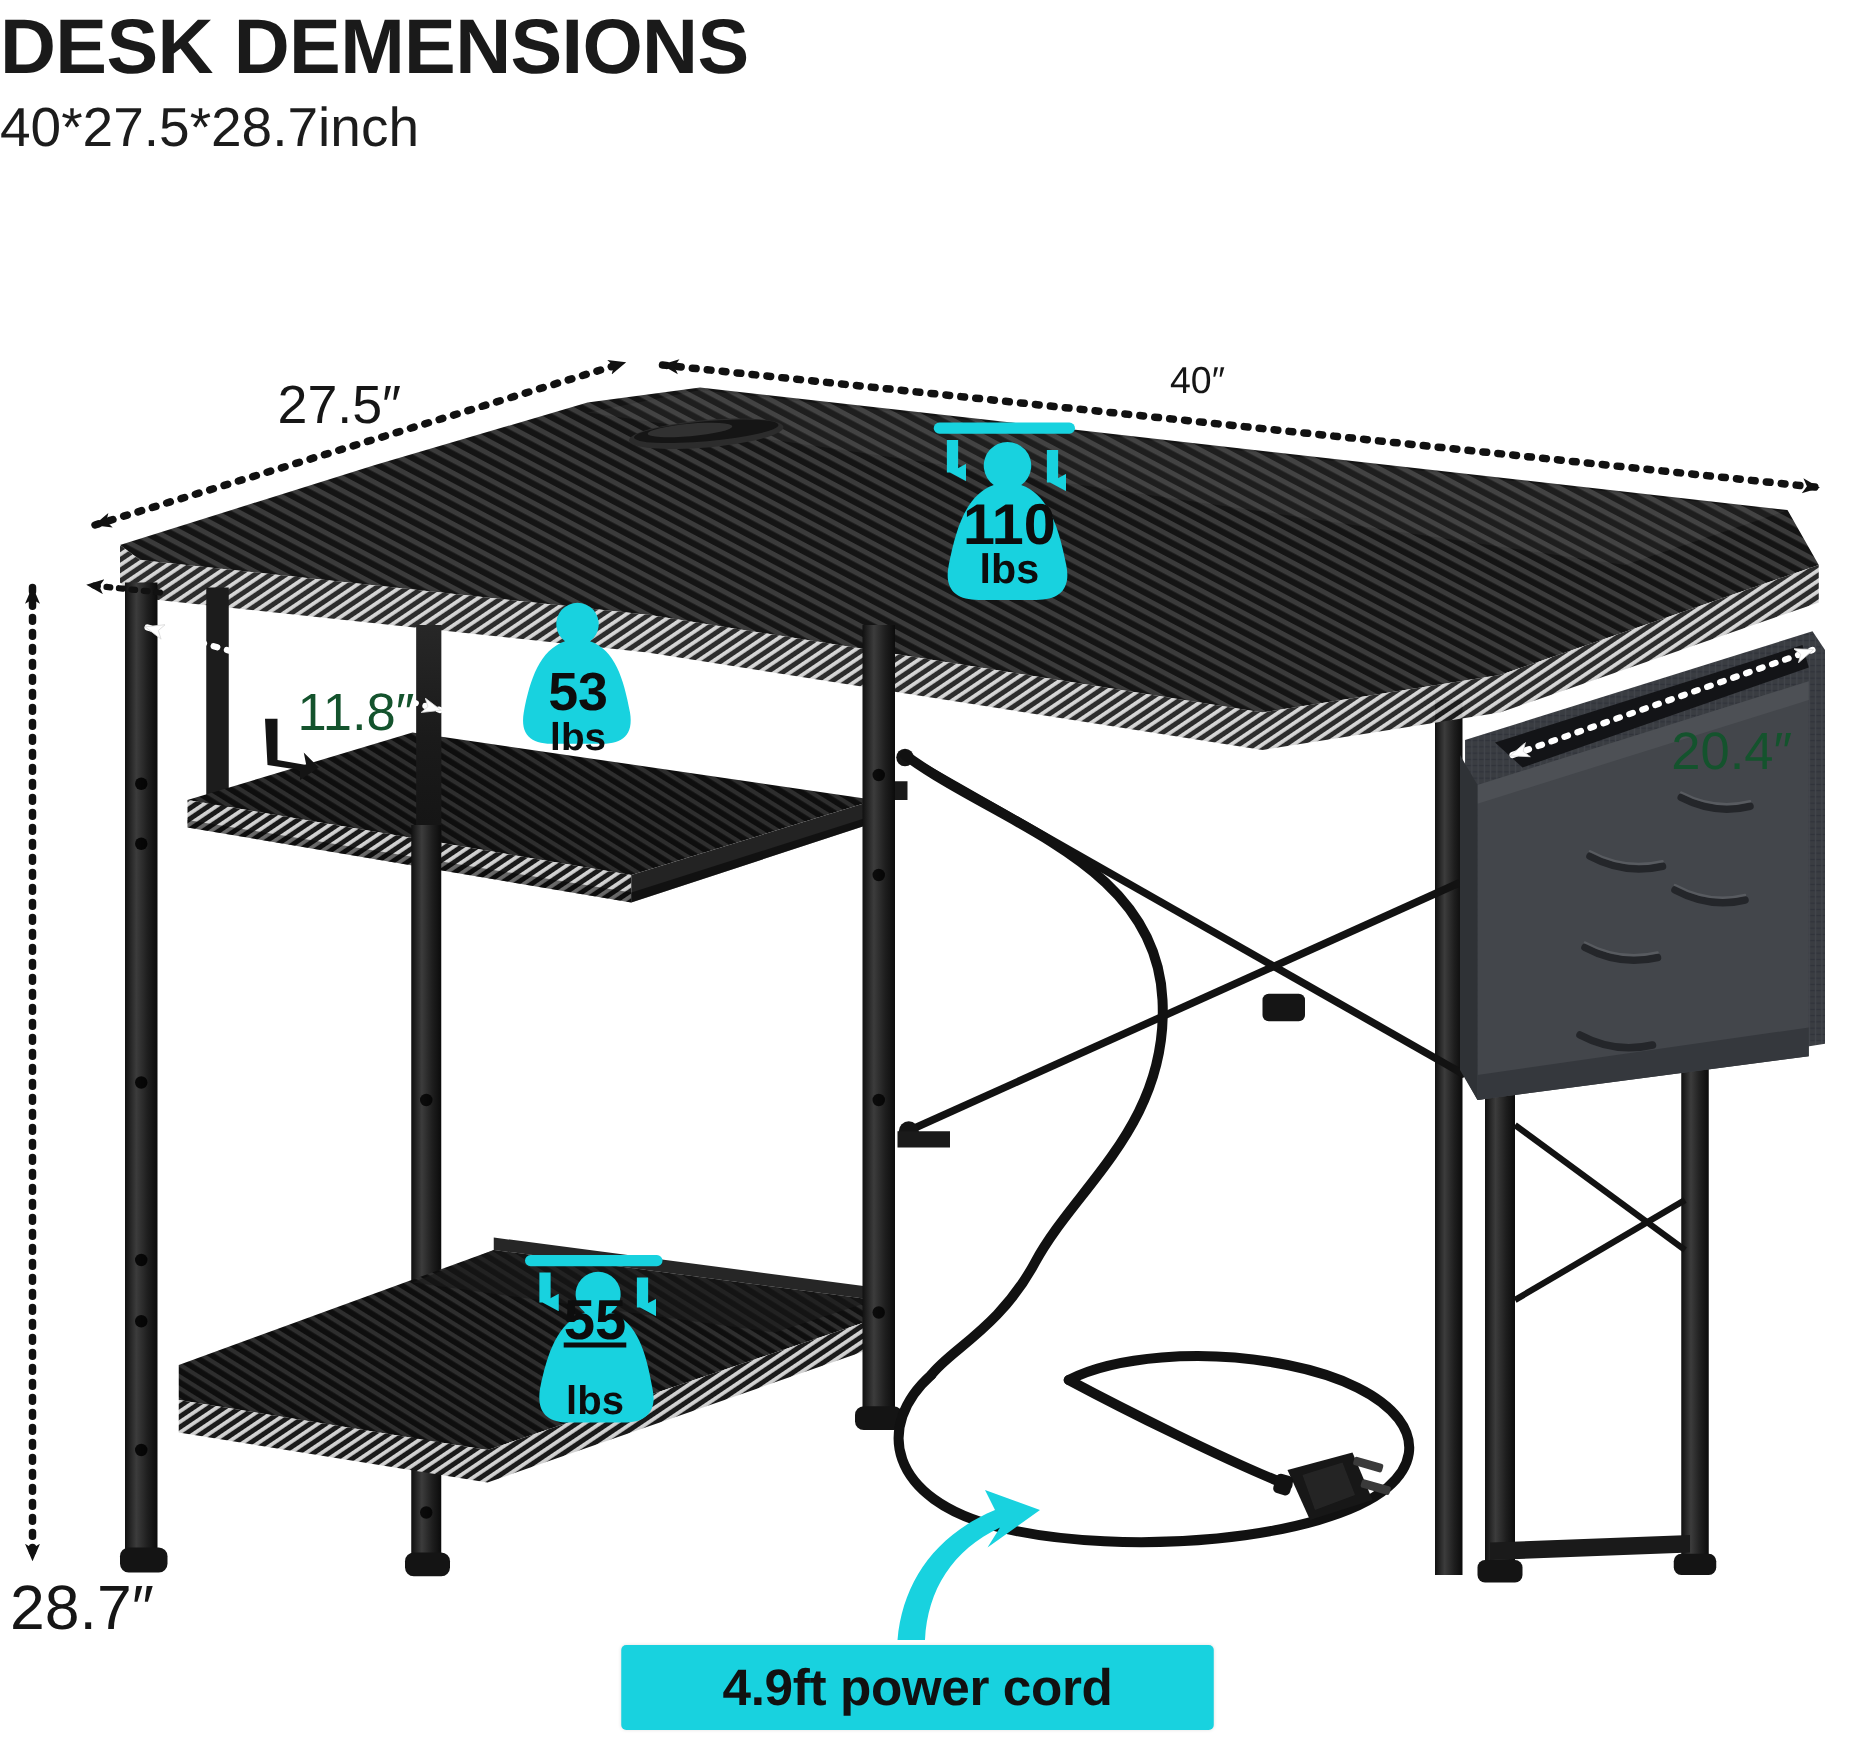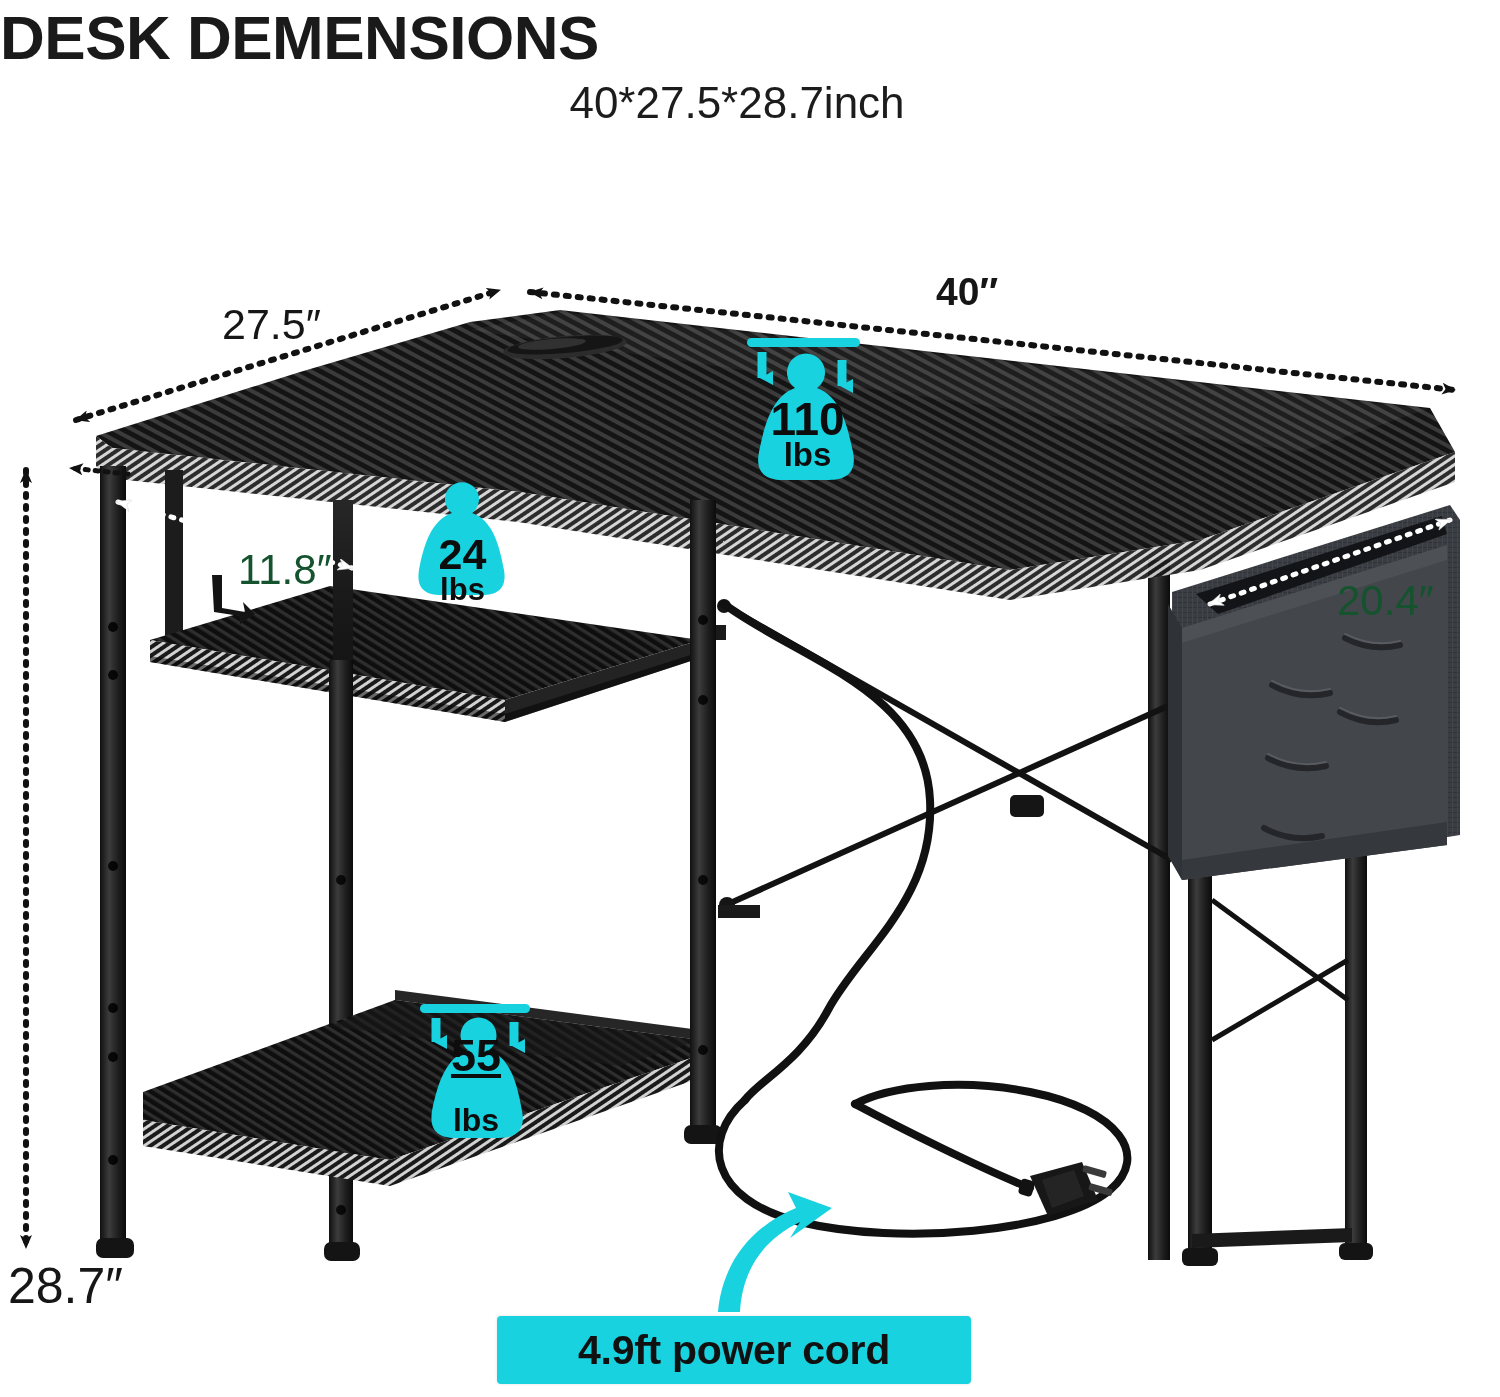--- a/index.html
+++ b/index.html
@@ -29,21 +29,20 @@
     font-weight: bold;
     letter-spacing: -0.5px;
     color: #1a1a1a;
     font-family: "Liberation Sans", sans-serif;
   }
   #subtitle {
     position: absolute;
     left: 0;
     top: 78px;
     width: 1474px;
-    text-align: center;
     font-size: 44px;
     font-weight: normal;
     color: #1c1c1c;
     font-family: "Liberation Sans", sans-serif;
   }
 
   
   #scene {
     position: absolute;
     left: 0;
@@ -58,21 +57,21 @@
     font-family: "Liberation Sans", sans-serif;
     font-size: 42px;
     color: #161616;
     white-space: nowrap;
   }
   .dim-label.white {
     color: #14532d;
     font-weight: normal;
   }
   #lbl-275 { left: 222px; top: 300px; font-size: 43px; }
-  #lbl-40  { left: 936px; top: 270px; font-size: 39px; font-weight: bold; }
+  #lbl-40  { left: 936px; top: 288px; font-size: 30px; }
   #lbl-287 { left: 8px;   top: 1257px; font-size: 50px; }
   #lbl-118 { left: 238px; top: 546px; font-size: 42px; }
   #lbl-204 { left: 1337px; top: 537px; font-size: 42px; margin-top: 40px; }
 
   
   #cord-banner {
     position: absolute;
     left: 497px;
     top: 1316px;
     width: 474px;
@@ -376,21 +375,21 @@
 
   <div class="dim-label" id="lbl-275">27.5″</div>
   <div class="dim-label" id="lbl-40">40″</div>
   <div class="dim-label" id="lbl-287">28.7″</div>
   <div class="dim-label white" id="lbl-118">11.8″</div>
   <div class="dim-label white" id="lbl-204">20.4″</div>
 
   <div class="wt-num" style="left:745px; top:392px; width:125px; font-size:46px;">110</div>
   <div class="wt-unit" style="left:745px; top:436px; width:125px; font-size:33px;">lbs</div>
 
-  <div class="wt-num" style="left:406px; top:530px; width:113px; font-size:43px;">24</div>
+  <div class="wt-num" style="left:406px; top:530px; width:113px; font-size:43px;">53</div>
   <div class="wt-unit" style="left:406px; top:572px; width:113px; font-size:31px;">lbs</div>
 
   <div class="wt-num" style="left:416px; top:1030px; width:120px; font-size:45px;text-decoration:underline;">55</div>
   <div class="wt-unit" style="left:416px; top:1102px; width:120px; font-size:32px;">lbs</div>
 
   <div id="cord-banner">
     <span id="cord-banner-text">4.9ft power cord</span>
   </div>
 
 </div>

